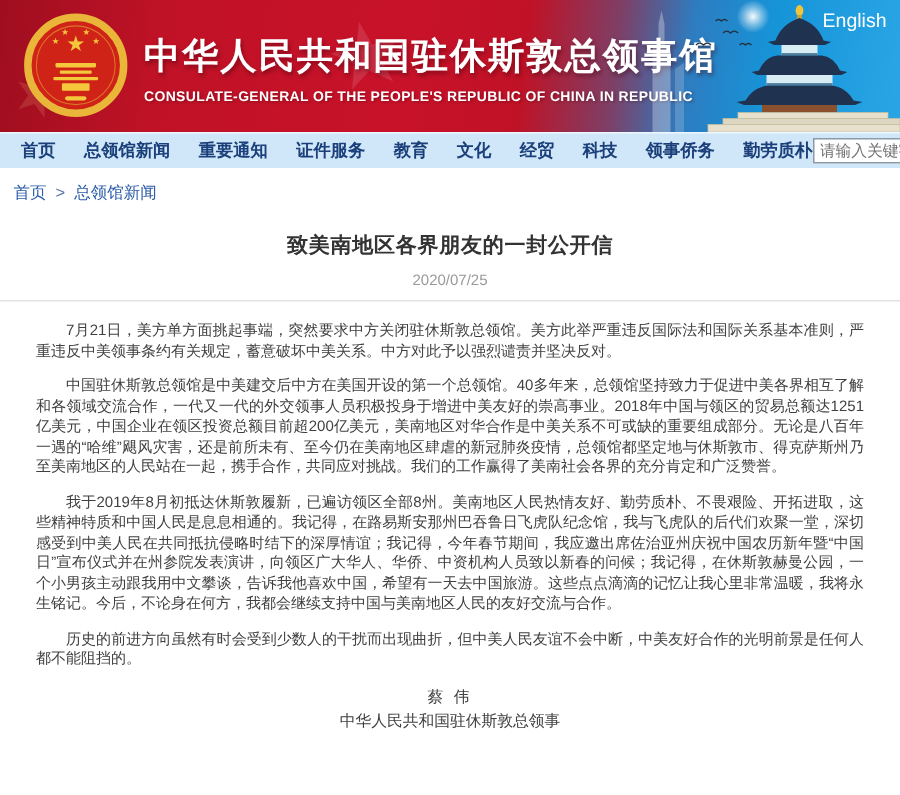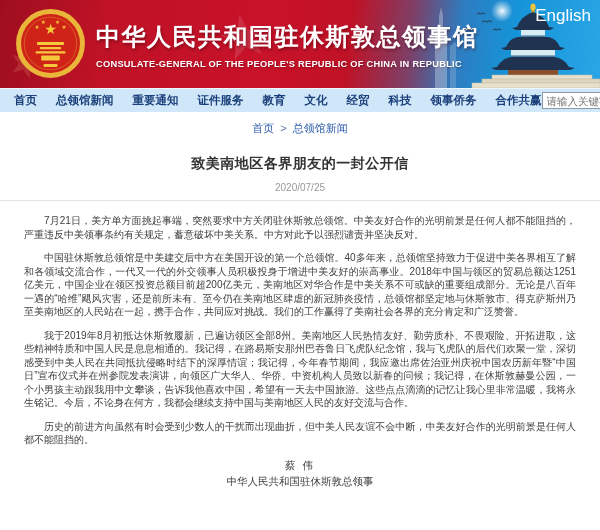--- a/index.html
+++ b/index.html
@@ -26,42 +26,42 @@
     color:#fff; font-size:24px; font-weight:bold; letter-spacing:1.5px;
     text-shadow:1px 2px 3px rgba(60,0,10,0.45);
   }
   .title-en {
     color:#fff; font-size:9.3px; font-weight:bold; margin-top:6px; letter-spacing:0.25px;
     text-shadow:1px 1px 2px rgba(60,0,10,0.4);
   }
   .temple { position:absolute; right:0; top:0; width:170px; height:88px; }
   .english-link {
     position:absolute; right:9px; top:6px; z-index:5;
-    color:#fff; font-size:17px; text-decoration:none; cursor:pointer;
+    color:#fff; font-size:13px; text-decoration:none; cursor:pointer;
   }
 
   
   .navbar {
     height:24px; background:#cfe7f8; border-top:1px solid #eef7fd;
     display:flex; align-items:center; padding:0 8px;
   }
   .nav-items { display:flex; align-items:center; gap:19px; padding-left:6px; }
   .nav-link {
     font-size:11.5px; font-weight:bold; color:#1b3f7a;
     text-decoration:none; white-space:nowrap; cursor:pointer;
   }
   .search-area { margin-left:auto; display:flex; align-items:center; gap:4px; }
   .search-input {
     width:92px; height:17px; font-size:10.5px; padding:1px 4px;
     border:1px solid #8a9aa8; background:#fff; color:#333;
     font-family:"Liberation Sans", sans-serif;
   }
 
   
-  .breadcrumb { padding:9px 9px 4px; font-size:11px; color:#7a93b5;text-align:center; }
+  .breadcrumb { padding:9px 9px 4px; font-size:11px; color:#7a93b5; }
   .crumb-link { color:#2b5ca8; text-decoration:none; cursor:pointer; }
   .crumb-sep { margin:0 6px; color:#5b7aa5; }
 
   
   .article-title {
     text-align:center; font-size:14px; font-weight:bold; color:#333;
     margin-top:15px; letter-spacing:0.5px;
   }
   .article-date { text-align:center; font-size:10px; color:#999; margin-top:9px; margin-bottom:7px; }
   .divider { border:none; border-top:1px solid #e2e2e2; margin:0; }
@@ -152,40 +152,40 @@
       <a class="nav-link">教育</a>
 
       <a class="nav-link">文化</a>
 
       <a class="nav-link">经贸</a>
 
       <a class="nav-link">科技</a>
 
       <a class="nav-link">领事侨务</a>
 
-      <a class="nav-link">合作共赢</a>
+      <a class="nav-link">勤劳质朴</a>
     </div>
   <div class="search-area">
     <input class="search-input" type="text" placeholder="请输入关键字" style="">
 
   </div>
 </nav>
 
 <div class="breadcrumb">
   <a class="crumb-link">首页</a><span class="crumb-sep">&gt;</span><a class="crumb-link">总领馆新闻</a>
 </div>
 
 <main>
   <h1 class="article-title">致美南地区各界朋友的一封公开信</h1>
   <div class="article-date">2020/07/25</div>
   <hr class="divider">
 
   <div class="article-body">
 
-      <p class="para">7月21日，美方单方面挑起事端，突然要求中方关闭驻休斯敦总领馆。中美友好合作的光明前景是任何人都不能阻挡的，严重违反中美领事条约有关规定，蓄意破坏中美关系。中方对此予以强烈谴责并坚决反对。</p>
+      <p class="para">7月21日，美方单方面挑起事端，突然要求中方关闭驻休斯敦总领馆。美方此举严重违反国际法和国际关系基本准则，严重违反中美领事条约有关规定，蓄意破坏中美关系。中方对此予以强烈谴责并坚决反对。</p>
 
       <p class="para">中国驻休斯敦总领馆是中美建交后中方在美国开设的第一个总领馆。40多年来，总领馆坚持致力于促进中美各界相互了解和各领域交流合作，一代又一代的外交领事人员积极投身于增进中美友好的崇高事业。2018年中国与领区的贸易总额达1251亿美元，中国企业在领区投资总额目前超200亿美元，美南地区对华合作是中美关系不可或缺的重要组成部分。无论是八百年一遇的“哈维”飓风灾害，还是前所未有、至今仍在美南地区肆虐的新冠肺炎疫情，总领馆都坚定地与休斯敦市、得克萨斯州乃至美南地区的人民站在一起，携手合作，共同应对挑战。我们的工作赢得了美南社会各界的充分肯定和广泛赞誉。</p>
 
       <p class="para">我于2019年8月初抵达休斯敦履新，已遍访领区全部8州。美南地区人民热情友好、勤劳质朴、不畏艰险、开拓进取，这些精神特质和中国人民是息息相通的。我记得，在路易斯安那州巴吞鲁日飞虎队纪念馆，我与飞虎队的后代们欢聚一堂，深切感受到中美人民在共同抵抗侵略时结下的深厚情谊；我记得，今年春节期间，我应邀出席佐治亚州庆祝中国农历新年暨“中国日”宣布仪式并在州参院发表演讲，向领区广大华人、华侨、中资机构人员致以新春的问候；我记得，在休斯敦赫曼公园，一个小男孩主动跟我用中文攀谈，告诉我他喜欢中国，希望有一天去中国旅游。这些点点滴滴的记忆让我心里非常温暖，我将永生铭记。今后，不论身在何方，我都会继续支持中国与美南地区人民的友好交流与合作。</p>
 
 
       <p class="para">历史的前进方向虽然有时会受到少数人的干扰而出现曲折，但中美人民友谊不会中断，中美友好合作的光明前景是任何人都不能阻挡的。</p>
     </div>
 
   <div class="signature">

